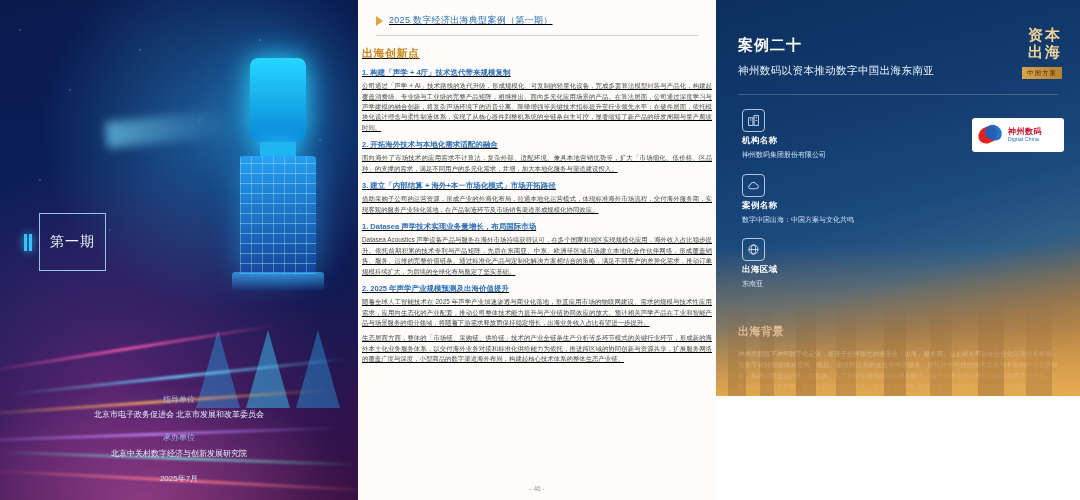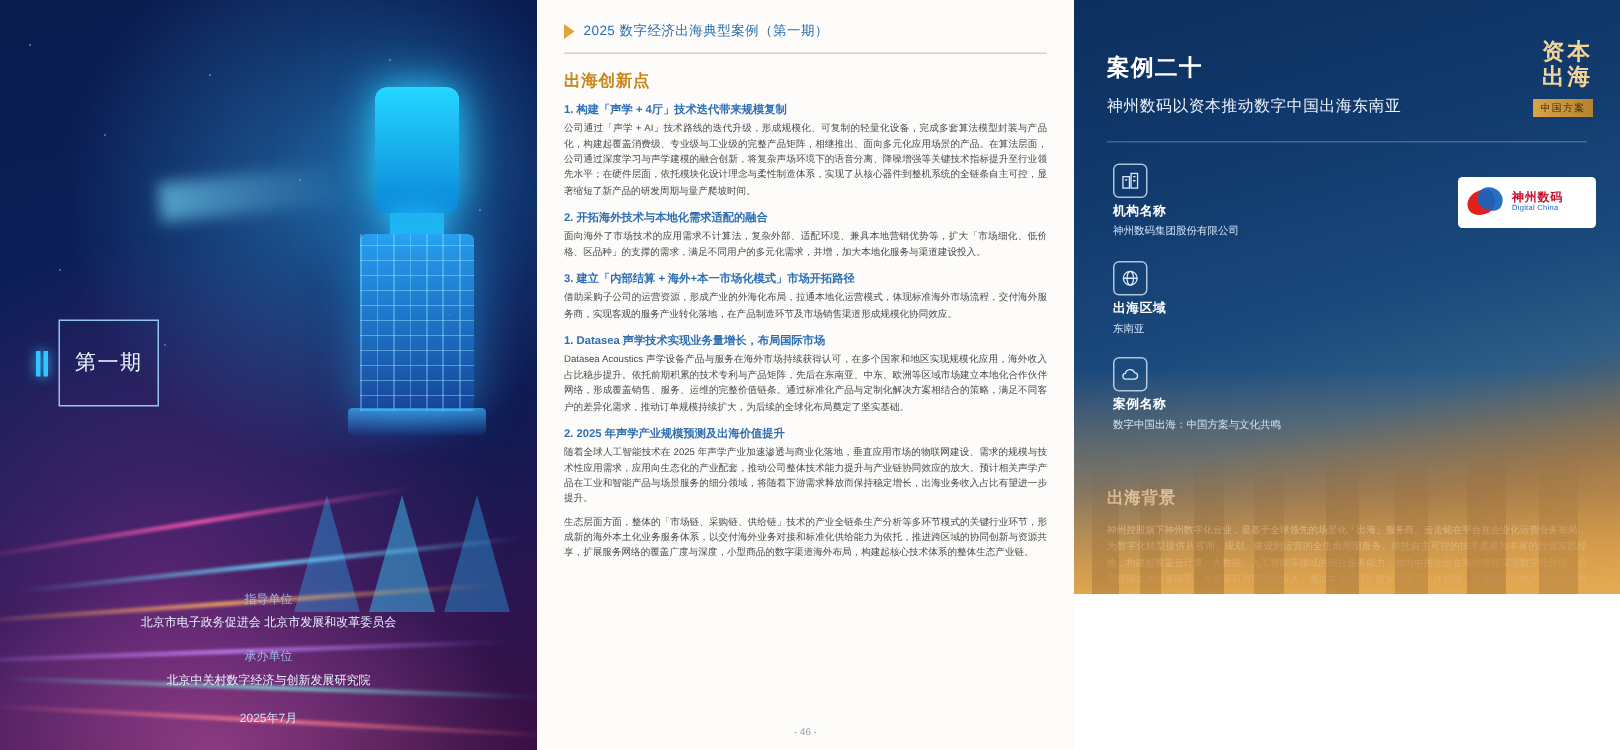--- a/index.html
+++ b/index.html
@@ -62,26 +62,26 @@
   .issue{position:absolute;left:24px;top:213px;display:flex;align-items:center;gap:7px;}
   .issue .bars{display:flex;gap:2px;}
   .issue .bars i{display:block;width:3px;height:17px;background:#35c6ff;box-shadow:0 0 8px #35c6ff;}
   .issue .box{border:1px solid rgba(170,225,255,.85);padding:19px 10px;font-size:14px;color:#eaf7ff;letter-spacing:1px;}
   .credits{position:absolute;left:0;right:0;bottom:14px;text-align:center;color:#cfe0ff;font-size:8px;line-height:1.9;}
   .credits .lbl{color:#9fb8e8;font-size:8px;}
   .credits .orgs{font-size:8px;color:#e6efff;}
   .credits .date{margin-top:10px;font-size:8px;color:#cfe0ff;}
 
   
-  .mid{position:relative;width:358px;height:500px;background:#fdfcfa;padding:0;}
+  .mid{position:relative;width:358px;height:500px;background:#fdfcfa;padding:0;text-decoration:underline;}
   .mid-head{display:flex;align-items:center;gap:6px;padding:14px 18px 6px 18px;}
   .mid-head .tri{position:static;width:0;height:0;border:none;border-top:5px solid transparent;border-bottom:5px solid transparent;border-left:7px solid #e4a33a;filter:none;}
   .mid-head .ht{font-size:9px;color:#2a6fb0;letter-spacing:.3px;}
   .mid-rule{height:1px;background:#d8d2c6;margin:2px 18px 10px 18px;}
-  .mid-body{padding:0 18px;}
+  .mid-body{padding:0 4px;}
   .h2{color:#c8861c;font-size:11px;font-weight:bold;margin:8px 0 5px 0;letter-spacing:.5px;}
   .h3{color:#2f6fb5;font-size:7.5px;font-weight:bold;margin:6px 0 3px 0;line-height:1.5;}
   .p{color:#4a4a4a;font-size:6.4px;line-height:1.62;text-align:justify;margin:0 0 5px 0;}
   .pagenum{position:absolute;left:0;right:0;bottom:8px;text-align:center;font-size:6.5px;color:#9a9a9a;}
 
   
   .right{position:relative;width:364px;height:396px;overflow:hidden;
     background:linear-gradient(165deg,#0c2f5e 0%,#123b6e 30%,#1b4a7d 52%,#2e5d86 66%,#7a6a52 80%,#b98b4a 92%,#d9a65c 100%);}
   .right .cityglow{position:absolute;left:0;bottom:0;width:364px;height:150px;
     background:linear-gradient(0deg,rgba(230,170,80,.95),rgba(200,140,70,.55) 45%,rgba(40,70,120,0) 100%);}
@@ -233,42 +233,42 @@
         </div>
         <div>
           <div class="info-k">机构名称</div>
           <div class="info-v">神州数码集团股份有限公司</div>
         </div>
       </div>
 
       <div class="info-row">
         <div class="ic">
           <svg width="13" height="13" viewBox="0 0 24 24" fill="none" stroke="currentColor" stroke-width="1.6">
+            <path d="M7 18h10a4 4 0 0 0 .4-7.98A6 6 0 0 0 6 11a3.5 3.5 0 0 0 1 7z"></path>
+          </svg>
+        </div>
+        <div>
+          <div class="info-k">案例名称</div>
+          <div class="info-v">数字中国出海：中国方案与文化共鸣</div>
+        </div>
+      </div>
+
+      <div class="info-row">
+        <div class="ic">
+          <svg width="13" height="13" viewBox="0 0 24 24" fill="none" stroke="currentColor" stroke-width="1.6">
             <circle cx="12" cy="12" r="8.5"></circle>
               <ellipse cx="12" cy="12" rx="4" ry="8.5"></ellipse>
             <line x1="3.5" y1="12" x2="20.5" y2="12"></line>
           </svg>
         </div>
         <div>
           <div class="info-k">出海区域</div>
           <div class="info-v">东南亚</div>
         </div>
       </div>
-
-      <div class="info-row">
-        <div class="ic">
-          <svg width="13" height="13" viewBox="0 0 24 24" fill="none" stroke="currentColor" stroke-width="1.6">
-            <path d="M7 18h10a4 4 0 0 0 .4-7.98A6 6 0 0 0 6 11a3.5 3.5 0 0 0 1 7z"></path>
-          </svg>
-        </div>
-        <div>
-          <div class="info-k">案例名称</div>
-          <div class="info-v">数字中国出海：中国方案与文化共鸣</div>
-        </div>
-      </div>
     </div>
 
     <div class="logo">
       <div class="mark">
           <i class="a"></i>
           <i class="b"></i>
         </div>
       <div class="txt">
         <div class="cn">神州数码</div>
         <div class="en">Digital China</div>

